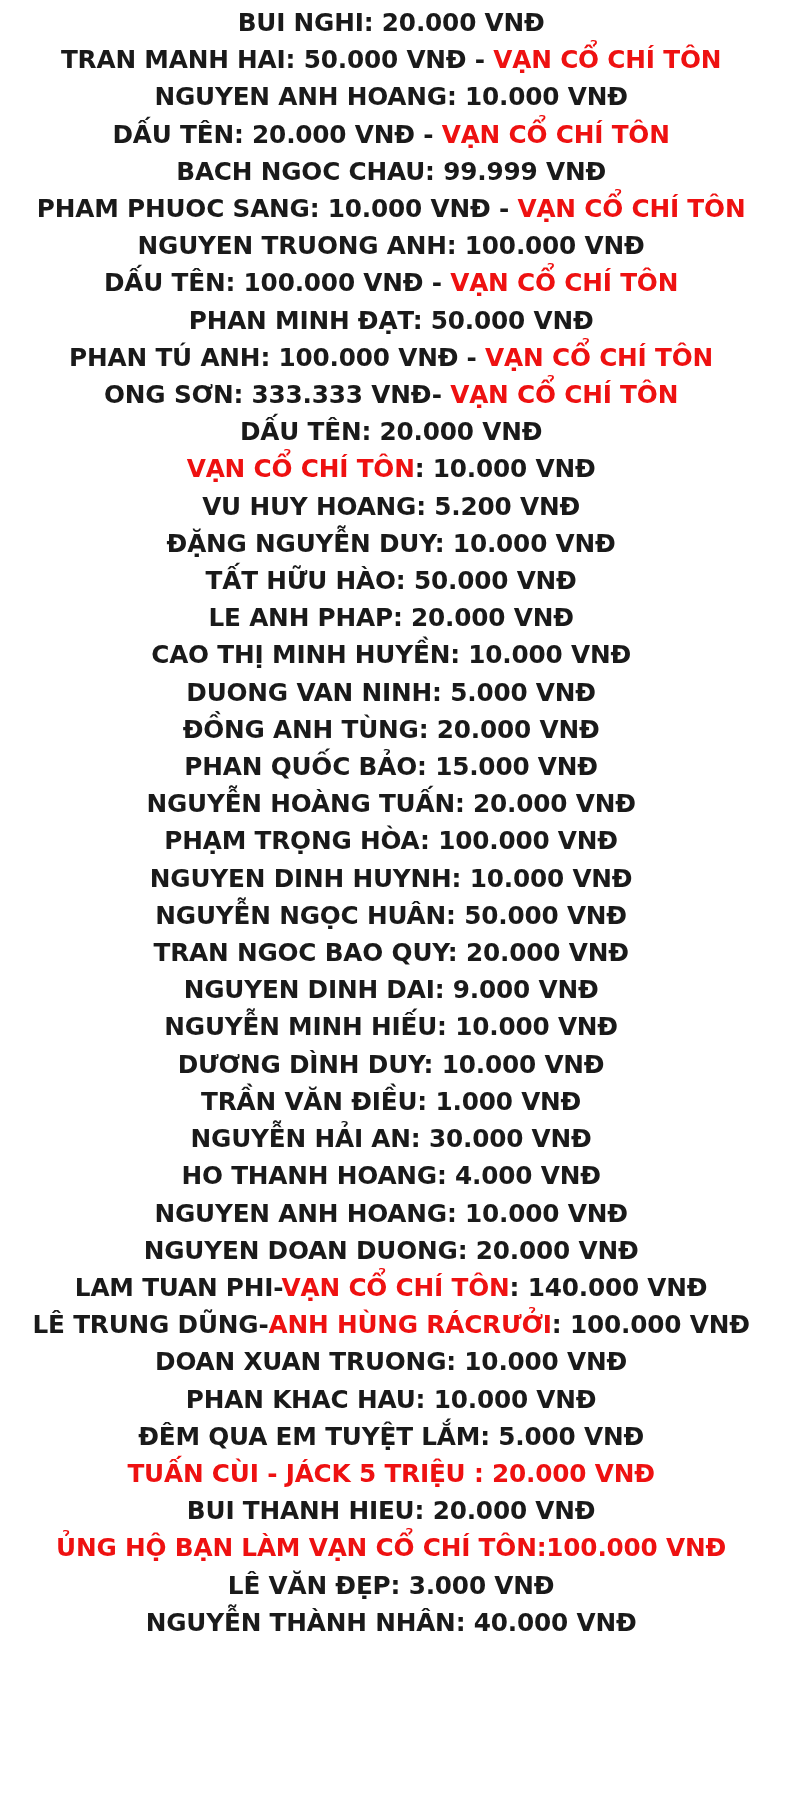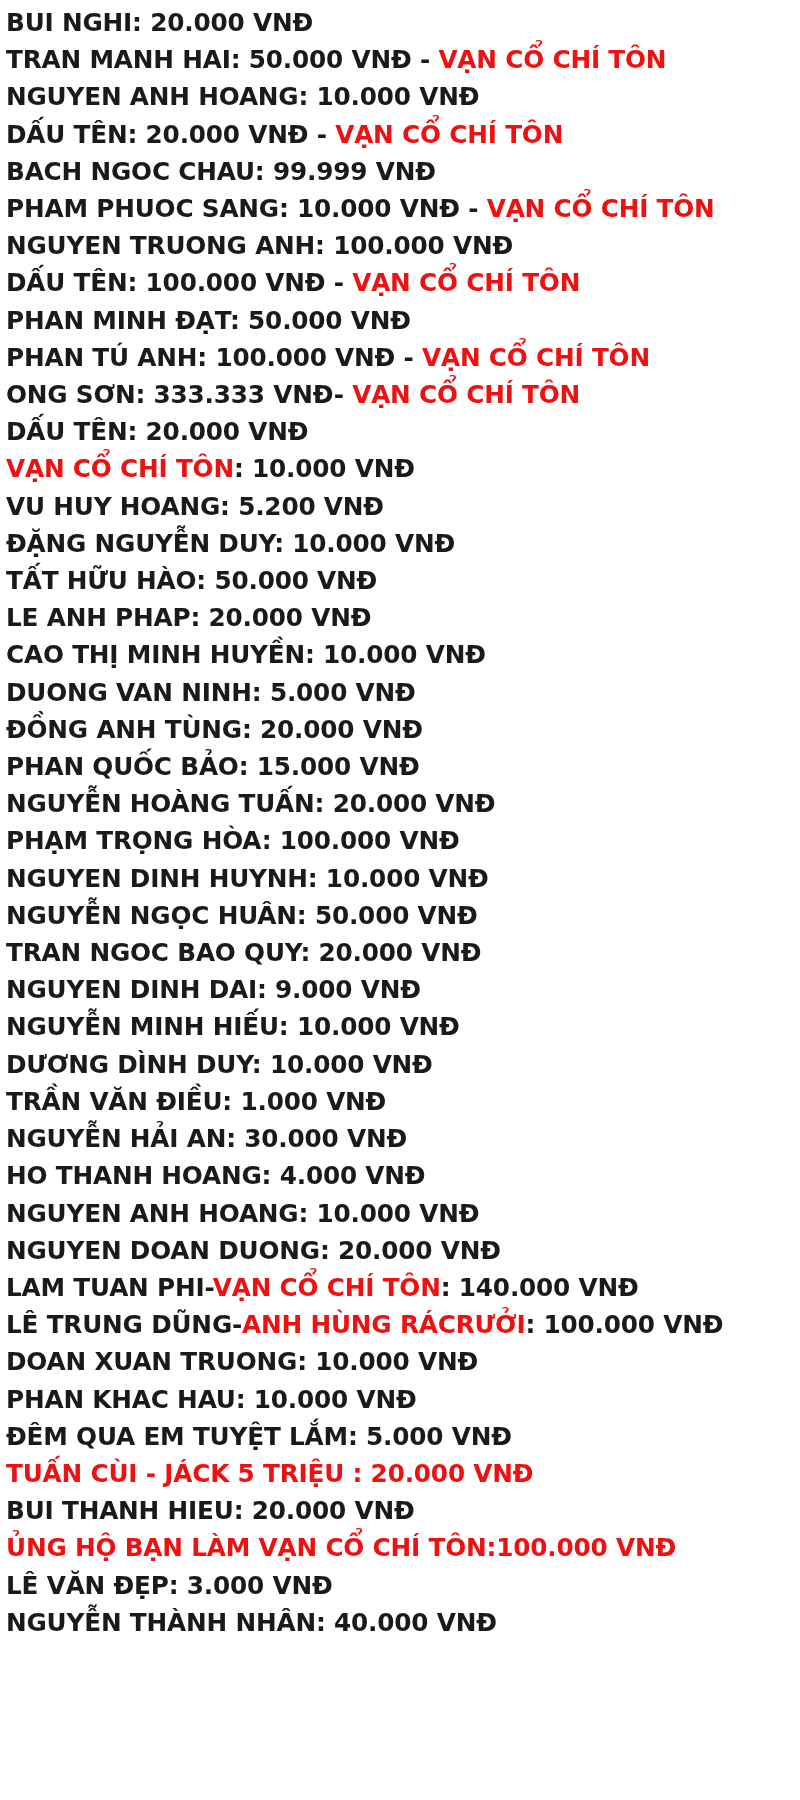--- a/index.html
+++ b/index.html
@@ -9,20 +9,21 @@
   }
   body {
     width: 800px;
     height: 1800px;
     overflow: hidden;
     font-family: "Liberation Sans", sans-serif;
   }
   #donation-list {
     padding: 4px 0 0 6px;
     box-sizing: border-box;
+    text-align: center;
   }
   .donor-line {
     font-family: "DejaVu Sans", sans-serif;
     font-weight: bold;
     font-size: 25.5px;
     line-height: 37.2px;
     white-space: nowrap;
     letter-spacing: -0.2px;
     color: #1a1a1a;
     transform: scaleX(0.97);

